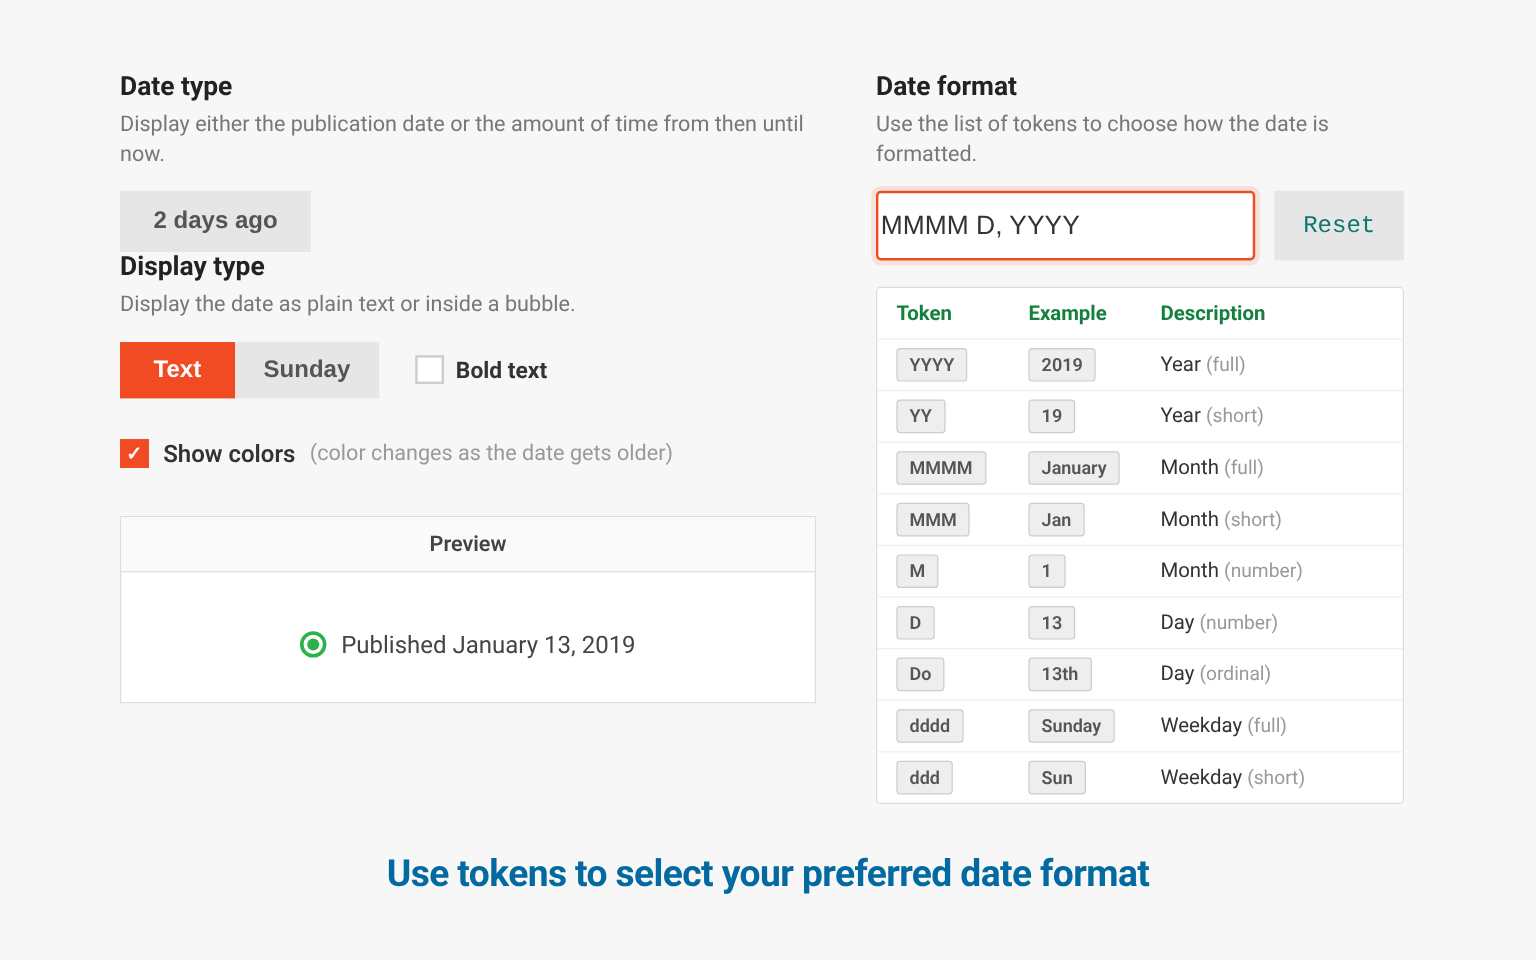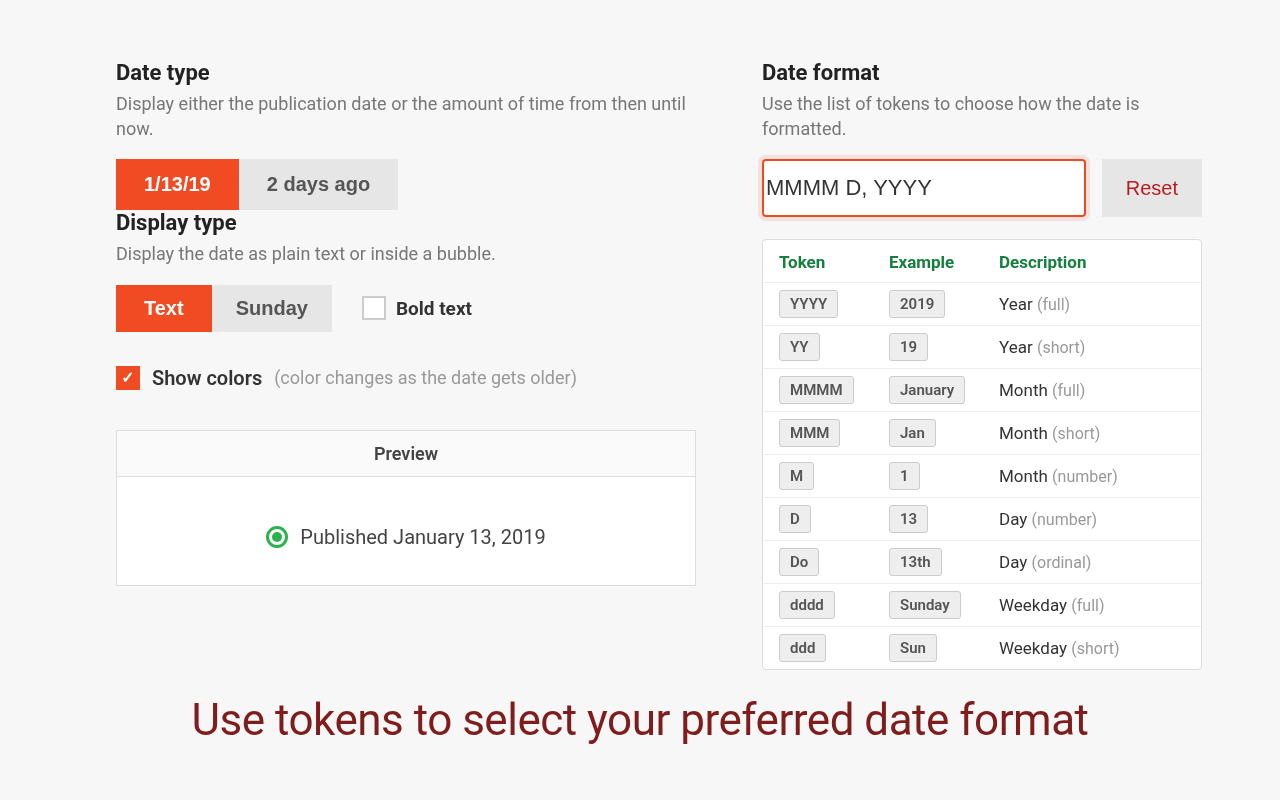--- a/index.html
+++ b/index.html
@@ -11,22 +11,21 @@
       font-family: -apple-system, BlinkMacSystemFont, "Segoe UI", Roboto, Helvetica, Arial, sans-serif;
       background: #f7f7f7;
       width: 1280px;
       height: 800px;
       overflow: hidden;
       position: relative;
     }
     .container {
       display: flex;
       padding: 60px 100px 0 100px;
-      gap: 66px;
-      margin-left: 16px;
+      gap: 50px;
     }
     .left-col {
       flex: 0 0 580px;
     }
     .right-col {
       flex: 0 0 440px;
     }
     .section-title {
       font-size: 22px;
       font-weight: 700;
@@ -172,24 +171,25 @@
       font-weight: 500;
       color: #333;
       border: 2px solid #f04b23;
       border-radius: 4px;
       box-shadow: 0 0 0 4px rgba(240,75,35,0.12);
       outline: none;
     }
     .reset-btn {
       padding: 14px 24px;
       font-size: 20px;
-      color: #b91c1c;
+      color: #0f766e;
       background: #e6e6e6;
       border: none;
       cursor: pointer;
+      font-family: Liberation Mono, monospace;
     }
     .token-table {
       border: 1px solid #ddd;
       background: #fff;
       border-radius: 4px;
       overflow: hidden;
     }
     .token-head {
       display: flex;
       padding: 12px 16px 10px 16px;
@@ -223,36 +223,35 @@
     .desc-sub {
       font-size: 16px;
       color: #999;
     }
     .banner {
       position: absolute;
       bottom: 54px;
       left: 0;
       width: 100%;
       text-align: center;
-      font-size: 44px;
-      font-weight: 400;
-      color: #7f1d1d;
+      font-size: 31px;
+      font-weight: 700;
+      color: #0369a1;
       letter-spacing: -0.5px;
     }
   </style>
 </head>
 <body>
 
 <div class="container">
   <div class="left-col">
     <div>
       <div class="section-title">Date type</div>
       <div class="section-desc">Display either the publication date or the amount of time from then until now.</div>
       <div class="toggle-group">
-        <button class="toggle-btn active">1/13/19</button>
         <button class="toggle-btn">2 days ago</button>
       </div>
     </div>
 
     <div>
       <div class="section-title">Display type</div>
       <div class="section-desc">Display the date as plain text or inside a bubble.</div>
       <div class="display-row">
         <div class="toggle-group">
           <button class="toggle-btn active" style="padding:12px 28px;">Text</button>

